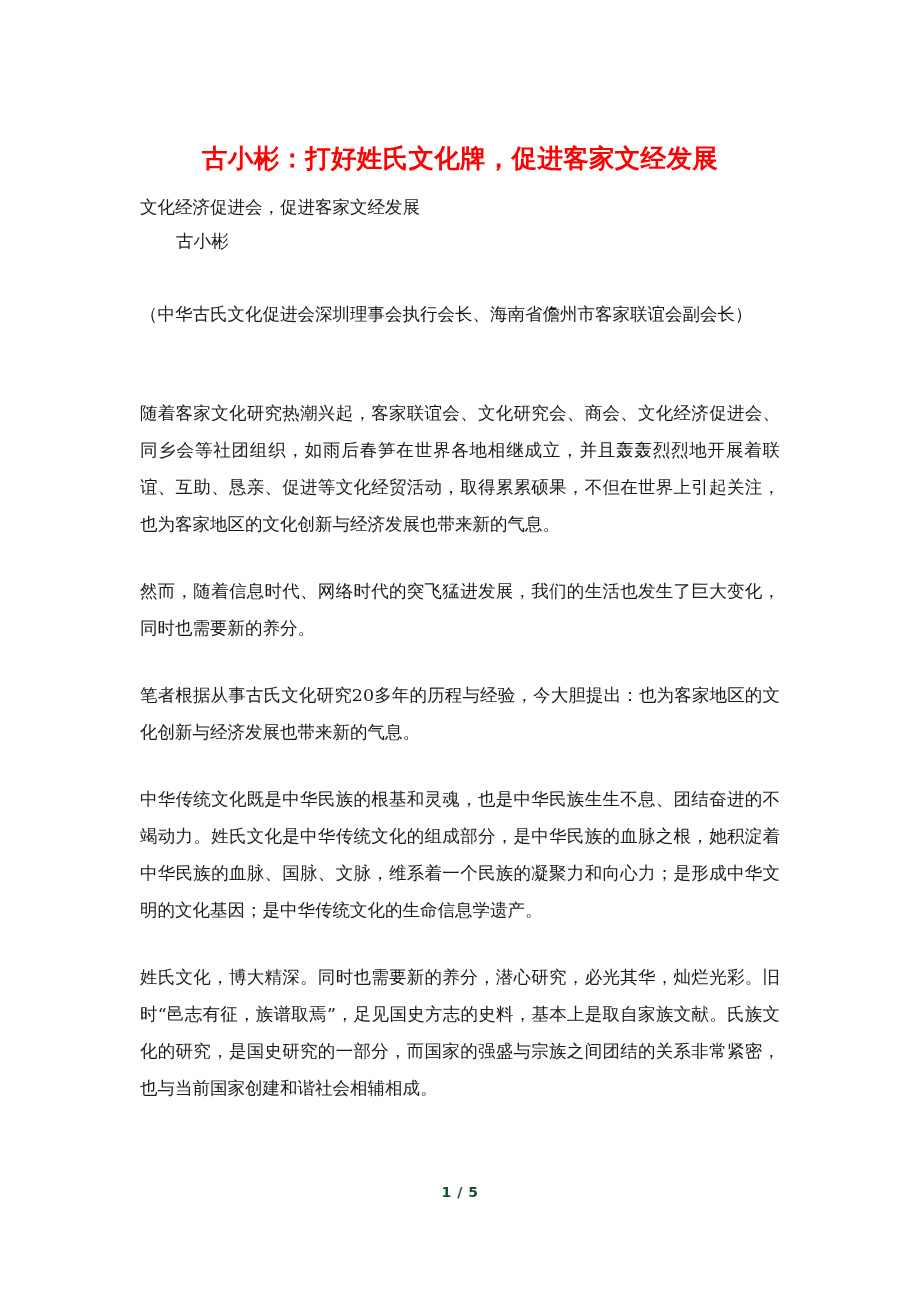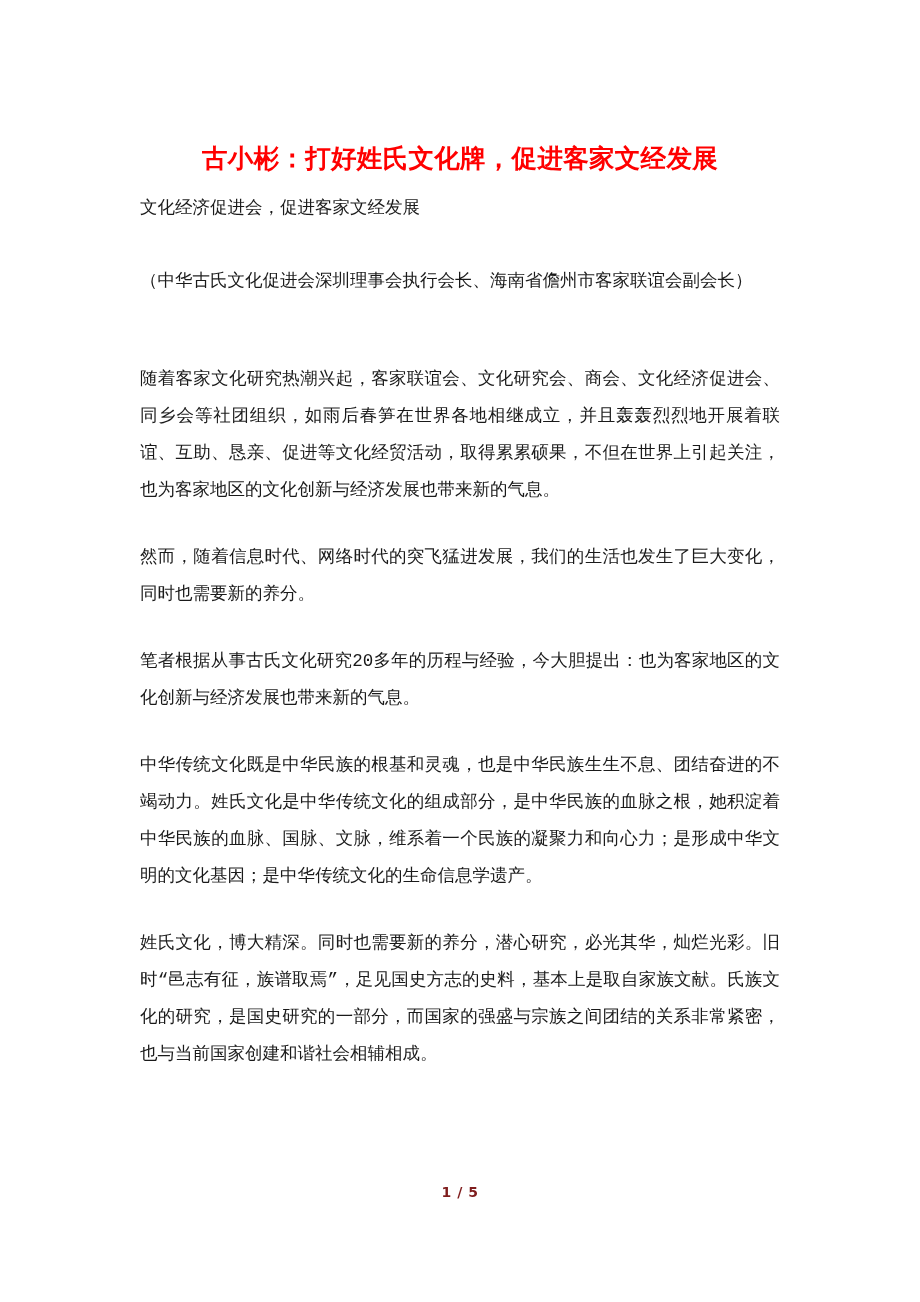--- a/index.html
+++ b/index.html
@@ -56,21 +56,20 @@
     font-size: 17.5px;
     line-height: 37px;
     margin: 0;
     padding-top: 38px;
     text-align: justify;
     text-justify: inter-character;
     word-break: break-all;
   }
   .body-block {
     padding-top: 62px;
-    font-family: Liberation Mono, monospace;
   }
   p.para {
     font-size: 17.5px;
     line-height: 37px;
     margin: 0 0 30px 0;
     text-align: justify;
     text-justify: inter-character;
     word-break: break-all;
     text-indent: 0;
   }
@@ -80,35 +79,36 @@
   .page-footer {
     position: absolute;
     left: 0;
     top: 1183px;
     width: 920px;
     text-align: center;
     font-family: "DejaVu Sans", "Liberation Sans", sans-serif;
     font-weight: bold;
     font-size: 14px;
     line-height: 18px;
-    color: #7f1d1d;
+    color: #14532d;
     letter-spacing: 0.5px;
   }
 </style>
 </head>
 <body>
 
 <div id="page">
 
   <div class="content">
 
     <h1 class="doc-title">古小彬：打好姓氏文化牌，促进客家文经发展</h1>
 
     <p class="subtitle">文化经济促进会，促进客家文经发展</p>
 
+    <p class="byline">古小彬</p>
 
     <p class="affiliation">（中华古氏文化促进会深圳理事会执行会长、海南省儋州市客家联谊会副会长）</p>
 
     <div class="body-block">
       <p class="para">随着客家文化研究热潮兴起，客家联谊会、文化研究会、商会、文化经济促进会、同乡会等社团组织，如雨后春笋在世界各地相继成立，并且轰轰烈烈地开展着联谊、互助、恳亲、促进等文化经贸活动，取得累累硕果，不但在世界上引起关注，也为客家地区的文化创新与经济发展也带来新的气息。</p>
       <p class="para">然而，随着信息时代、网络时代的突飞猛进发展，我们的生活也发生了巨大变化，同时也需要新的养分。</p>
       <p class="para">笔者根据从事古氏文化研究20多年的历程与经验，今大胆提出：也为客家地区的文化创新与经济发展也带来新的气息。</p>
       <p class="para">中华传统文化既是中华民族的根基和灵魂，也是中华民族生生不息、团结奋进的不竭动力。姓氏文化是中华传统文化的组成部分，是中华民族的血脉之根，她积淀着中华民族的血脉、国脉、文脉，维系着一个民族的凝聚力和向心力；是形成中华文明的文化基因；是中华传统文化的生命信息学遗产。</p>
       <p class="para">姓氏文化，博大精深。同时也需要新的养分，潜心研究，必光其华，灿烂光彩。旧时“邑志有征，族谱取焉”，足见国史方志的史料，基本上是取自家族文献。氏族文化的研究，是国史研究的一部分，而国家的强盛与宗族之间团结的关系非常紧密，也与当前国家创建和谐社会相辅相成。</p>
     </div>

